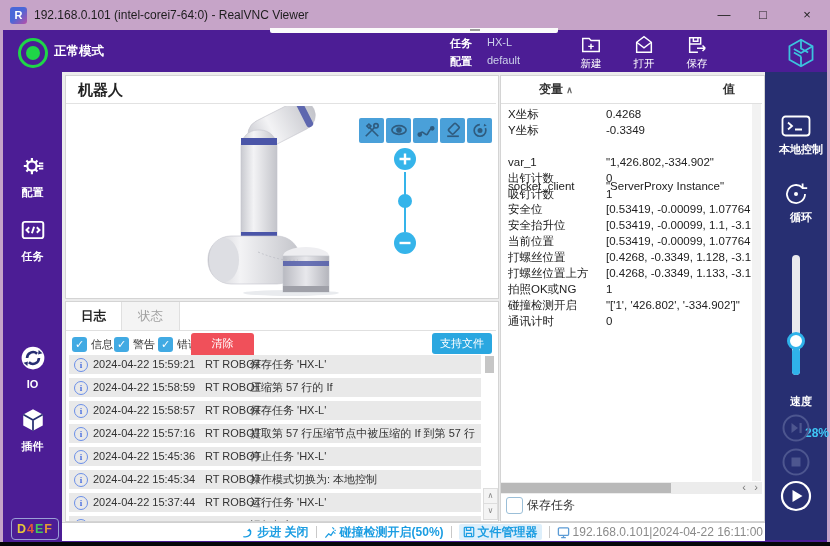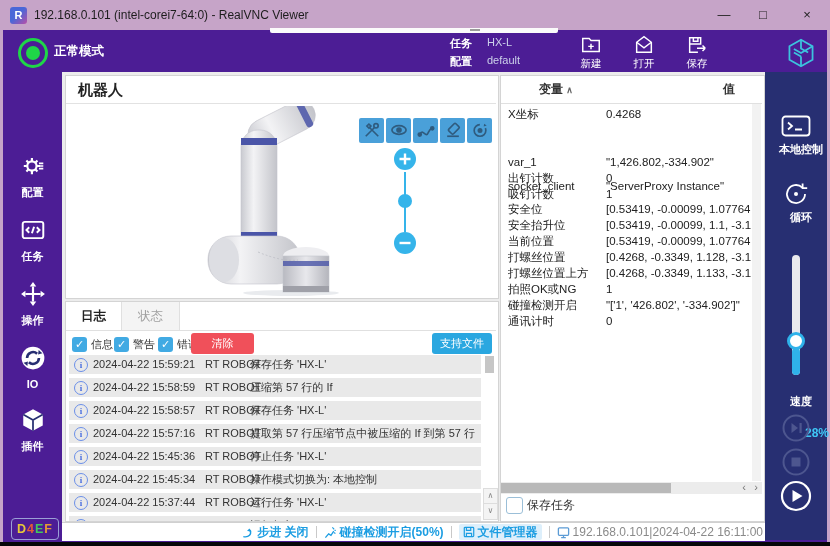--- a/index.html
+++ b/index.html
@@ -57,21 +57,21 @@
   #ztrack{left:338px;top:96px;width:2px;height:60px;background:#35b4ea;}
   #zhandle{left:332px;top:118px;width:14px;height:14px;background:#35b4ea;border-radius:50%;}
   
   #log-panel{left:3px;top:229px;width:432px;height:219px;}
   .tab{top:0;height:28px;line-height:28px;text-align:center;font-size:12.5px;border-right:1px solid #e0e0e0;}
   #log-hr{left:0;top:28px;width:430px;height:1px;background:#e0e0e0;}
   .chk{width:15px;height:15px;border-radius:3px;background:#41aae3;color:#fff;font-size:11px;line-height:15px;text-align:center;}
   .chk.off{background:#fff;border:1px solid #9bbfd8;}
   .chklab{font-size:11px;color:#333;margin-left:4px;}
   .fgroup{top:34px;height:16px;display:flex;align-items:center;}
-  #clear-btn{left:125px;top:31px;width:63px;height:21px;background:#f0505a;color:#fff;border-radius:3px;
+  #clear-btn{left:125px;top:31px;width:63px;height:28px;background:#f0505a;color:#fff;border-radius:3px;
     text-align:center;line-height:21px;font-size:11px;}
   #support-btn{left:366px;top:31px;width:60px;height:21px;background:#2aa7e0;color:#fff;border-radius:3px;
     text-align:center;line-height:21px;font-size:11px;}
   .lrow{left:3px;width:412px;height:19px;background:#e9e9e9;font-size:11px;color:#333;line-height:19px;}
   .lrow .t{position:absolute;left:24px;}
   .lrow .s{position:absolute;left:136px;}
   .lrow .m{position:absolute;left:181px;white-space:nowrap;}
   .iico{position:absolute;left:5px;top:3px;width:12px;height:12px;border:1.6px solid #6b8fe8;border-radius:50%;
     color:#4a6fe0;font-size:9px;font-weight:bold;line-height:12px;text-align:center;font-family:"Liberation Serif",serif;}
   #lsb-thumb{left:419px;top:54px;width:9px;height:17px;background:#c6c6c6;}
@@ -161,31 +161,20 @@
           <path d="M17.5 9.5h4M17.5 12h4M17.5 14.5h4" stroke="#fff" stroke-width="1.6"></path>
         </svg>
       <span>配置</span>
     </div>
     <div class="abs navitem" style="top:178px;">
       <svg width="26" height="26" viewBox="0 0 24 24" fill="none" stroke="#fff" stroke-width="1.8">
           <rect x="2.5" y="4.5" width="19" height="15" rx="2"></rect>
           <path d="M8.5 9.5L6 12l2.5 2.5M15.5 9.5L18 12l-2.5 2.5M13 9l-2 6"></path>
         </svg>
       <span>任务</span>
-    </div>
-    <div class="abs navitem" style="top:242px;">
-      <svg width="26" height="26" viewBox="0 0 24 24">
-          <g stroke="#fff" stroke-width="2">
-            <path d="M12 5v14M5 12h14"></path>
-          </g>
-          <g fill="#fff">
-            <path d="M12 1L9 5h6zM12 23l-3-4h6zM1 12l4-3v6zM23 12l-4-3v6z"></path>
-          </g>
-        </svg>
-      <span>操作</span>
     </div>
     <div class="abs navitem" style="top:368px;">
       <svg width="26" height="26" viewBox="0 0 24 24">
           <path d="M12 2l9 5v10l-9 5-9-5V7z" fill="#fff"></path>
           <path d="M12 12v10M3 7l9 5 9-5" stroke="#272f72" stroke-width="1.6" fill="none"></path>
         </svg>
       <span>插件</span>
     </div>
     <div class="abs navitem" style="top:306px;">
       <svg width="26" height="26" viewBox="0 0 24 24">
@@ -362,20 +351,24 @@
 
       <div class="abs panel" id="var-panel">
         <div class="abs vhead" style="left:38px;"><span>变量</span> <span style="font-size:9px;color:#666;">∧</span></div>
         <div class="abs vhead" style="left:222px;">值</div>
         <div class="abs" id="var-hr"></div>
 
         <div class="abs vrow" style="top:31px;">
             <span class="n">X坐标</span>
             <span class="v">0.4268</span>
           </div>
+        <div class="abs vrow" style="top:47px;">
+            <span class="n">Y坐标</span>
+            <span class="v">-0.3349</span>
+          </div>
         <div class="abs vrow" style="top:63px;margin-top:40px;">
             <span class="n">socket_client</span>
             <span class="v">"ServerProxy Instance"</span>
           </div>
         <div class="abs vrow" style="top:79px;">
             <span class="n">var_1</span>
             <span class="v">"1,426.802,-334.902"</span>
           </div>
         <div class="abs vrow" style="top:95px;">
             <span class="n">出钉计数</span>

